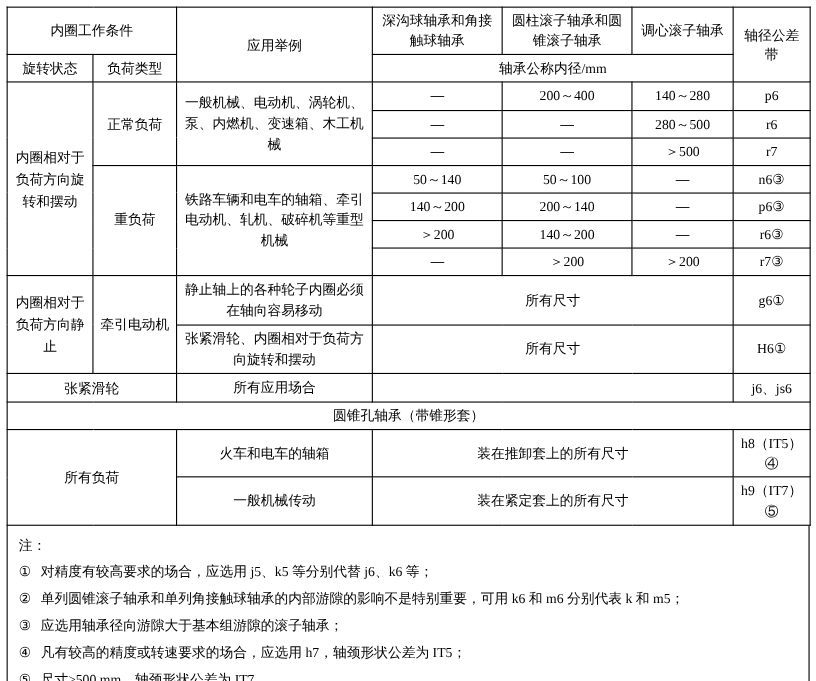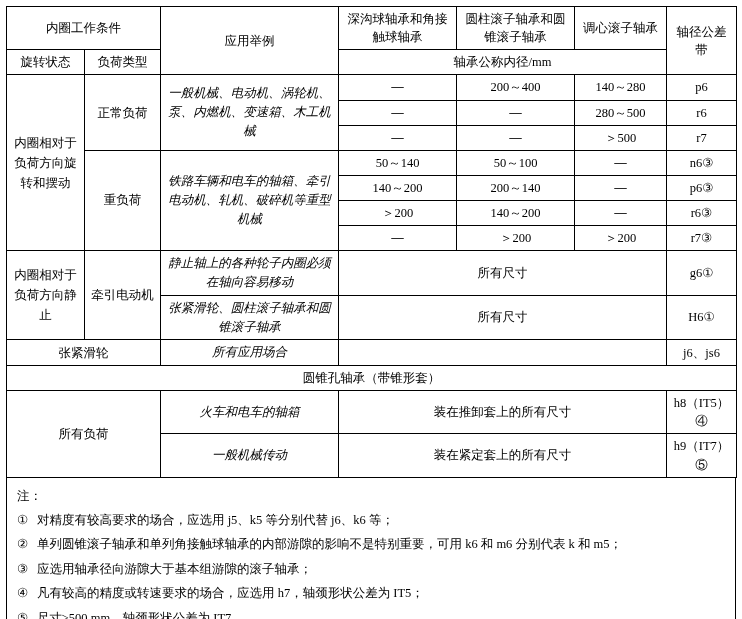--- a/index.html
+++ b/index.html
@@ -34,21 +34,20 @@
     text-align: center;
     vertical-align: middle;
   }
   .hdr {
     font-size: 12.5px;
   }
   .cell-app {
     text-align: center;
     padding: 4px 8px;
     line-height: 1.5;
-    font-style: italic;
   }
   .tall {
     line-height: 1.6;
     font-family: Liberation Serif, serif;
   }
   .dash {
     font-family: "Liberation Sans", sans-serif;
   }
   .notes {
     width: 730px;
@@ -157,21 +156,21 @@
       </tr>
 
       <tr>
         <td rowspan="2" class="tall">内圈相对于负荷方向静止</td>
         <td rowspan="2">牵引电动机</td>
         <td class="cell-app">静止轴上的各种轮子内圈必须在轴向容易移动</td>
         <td colspan="3">所有尺寸</td>
         <td>g6①</td>
       </tr>
       <tr>
-        <td class="cell-app">张紧滑轮、圆柱滚子轴承和圆锥滚子轴承</td>
+        <td class="cell-app">张紧滑轮、内圈相对于负荷方向旋转和摆动</td>
         <td colspan="3">所有尺寸</td>
         <td>H6①</td>
       </tr>
 
       <tr>
         <td colspan="2">张紧滑轮</td>
         <td class="cell-app">所有应用场合</td>
         <td colspan="3"></td>
         <td>j6、js6</td>
       </tr>

